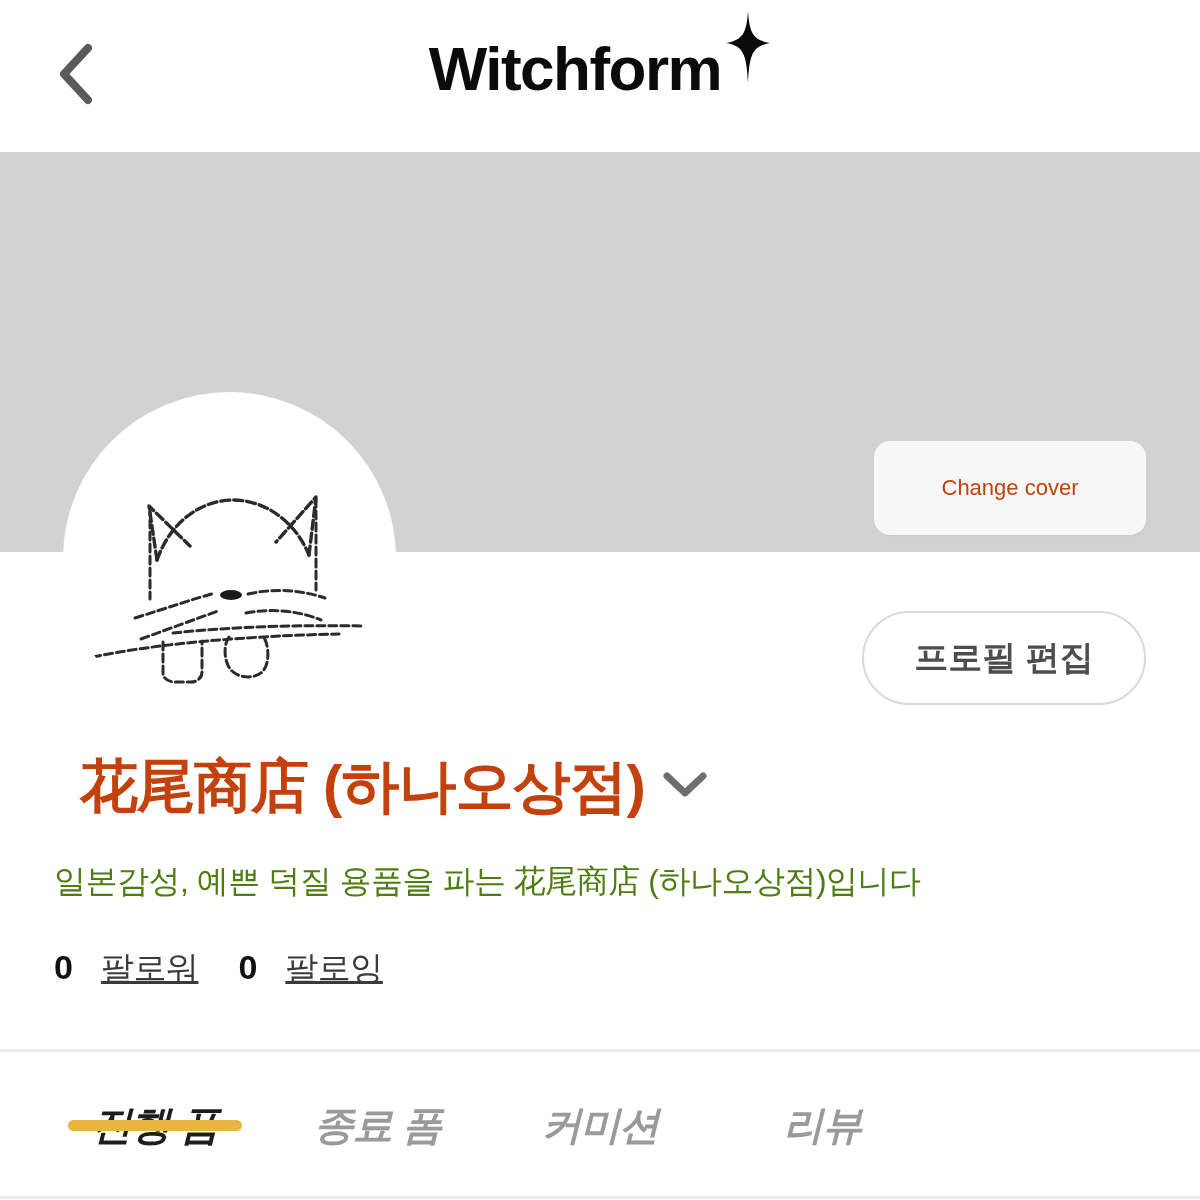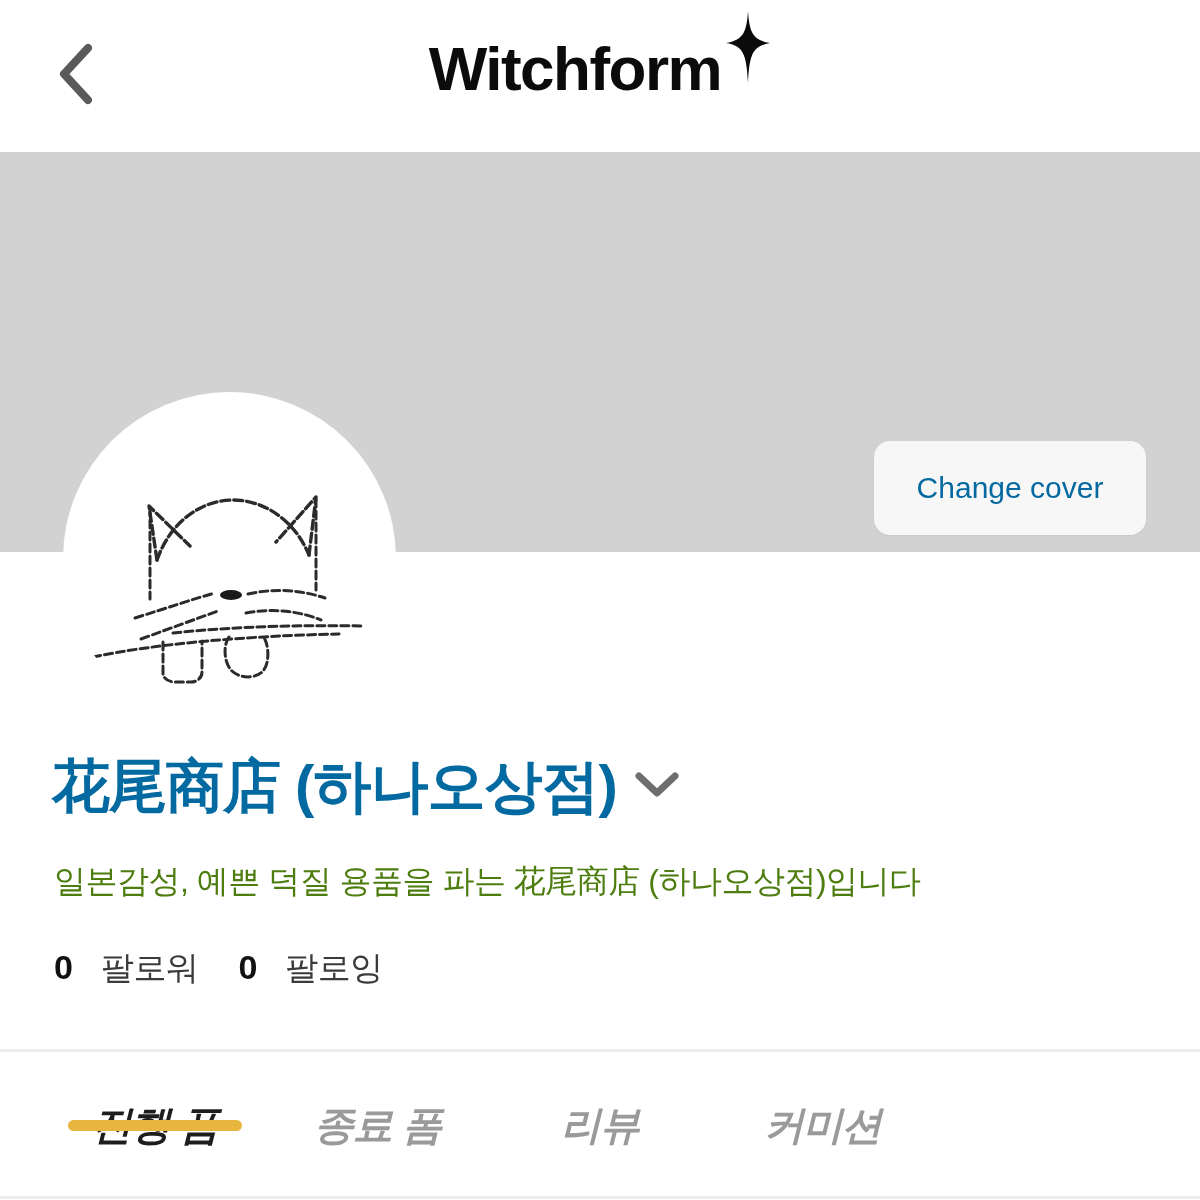--- a/index.html
+++ b/index.html
@@ -72,22 +72,22 @@
     position: absolute;
     left: 874px; top: 441px;
     width: 272px; height: 94px;
     border-radius: 16px;
     background: #f7f7f7;
     border: none;
     display: flex;
     align-items: center;
     justify-content: center;
     font-family: "Liberation Sans", sans-serif;
-    font-size: 30px;
-    color: #0369a1;
+    font-size: 22px;
+    color: #c2410c;
     cursor: pointer;
     box-shadow: 0 1px 2px rgba(0,0,0,0.05);
   }
 
   
   .avatar {
     position: absolute;
     left: 63px; top: 392px;
     width: 333px; height: 333px;
     border-radius: 50%;
@@ -126,24 +126,25 @@
     align-items: center;
     gap: 14px;
     padding-left: 52px;
     height: 76px;
     cursor: pointer;
     width: max-content;
   }
   .shop-name {
     font-size: 58px;
     font-weight: 700;
-    color: #0369a1;
+    color: #c2410c;
     letter-spacing: -1px;
     line-height: 1;
     white-space: nowrap;
+    margin-left: 28px;
   }
   .chev-down { display: block; }
 
   .bio {
     padding-left: 54px;
     margin-top: 36px;
     font-size: 32px;
     color: #4d7c0f;
     letter-spacing: -0.5px;
     white-space: nowrap;
@@ -164,20 +165,21 @@
   .stat-num {
     font-size: 34px;
     font-weight: 700;
     color: #111111;
   }
   .stat-label {
     font-size: 33px;
     color: #3a3a3a;
     margin-left: 28px;
     letter-spacing: -0.5px;
+    text-decoration: underline;
   }
   .stat + .stat { margin-left: 40px; }
 
   
   .tab-divider {
     position: absolute;
     left: 0; top: 1049px;
     width: 1200px; height: 3px;
     background: #ededed;
   }
@@ -282,20 +284,21 @@
           <path d="M100 250 L100 281 C100 287 106 290 112 290 L128 290 C134 290 139 286 139 280 L139 249"></path>
 
           <path d="M166 245 C160 253 161 270 168 278 C176 287 193 287 200 279 C207 271 206 252 200 244"></path>
         </g>
 
         <ellipse cx="168" cy="203" rx="11" ry="5" fill="#1a1a1a"></ellipse>
       </svg>
     </span>
   </div>
 
+  <button class="edit-profile">프로필 편집</button>
 
   <div class="profile-info">
 
     <div class="shop-name-row">
       <span class="shop-name">花尾商店 (하나오상점)</span>
       <span class="chev-down">
         <svg width="52" height="34" viewBox="0 0 52 34" fill="none">
           <path d="M8 9 L26 26 L44 9" stroke="#6e6e6e" stroke-width="7" stroke-linecap="round" stroke-linejoin="round"></path>
         </svg>
       </span>
@@ -320,27 +323,27 @@
   <div class="tabs">
     <div class="tab active">
       <span class="tab-label">진행 폼</span>
       <span class="tab-underline"></span>
     </div>
     <div class="tab">
       <span class="tab-label">종료 폼</span>
       <span class="tab-underline"></span>
     </div>
     <div class="tab">
+      <span class="tab-label">커미션</span>
+      <span class="tab-underline"></span>
+    </div>
+    <div class="tab">
       <span class="tab-label">리뷰</span>
       <span class="tab-underline"></span>
     </div>
     <div class="tab">
-      <span class="tab-label">커미션</span>
-      <span class="tab-underline"></span>
-    </div>
-    <div class="tab">
       <span class="tab-underline"></span>
     </div>
   </div>
 
   <div class="bottom-rule"></div>
 
 </div>
 
 </body></html>

